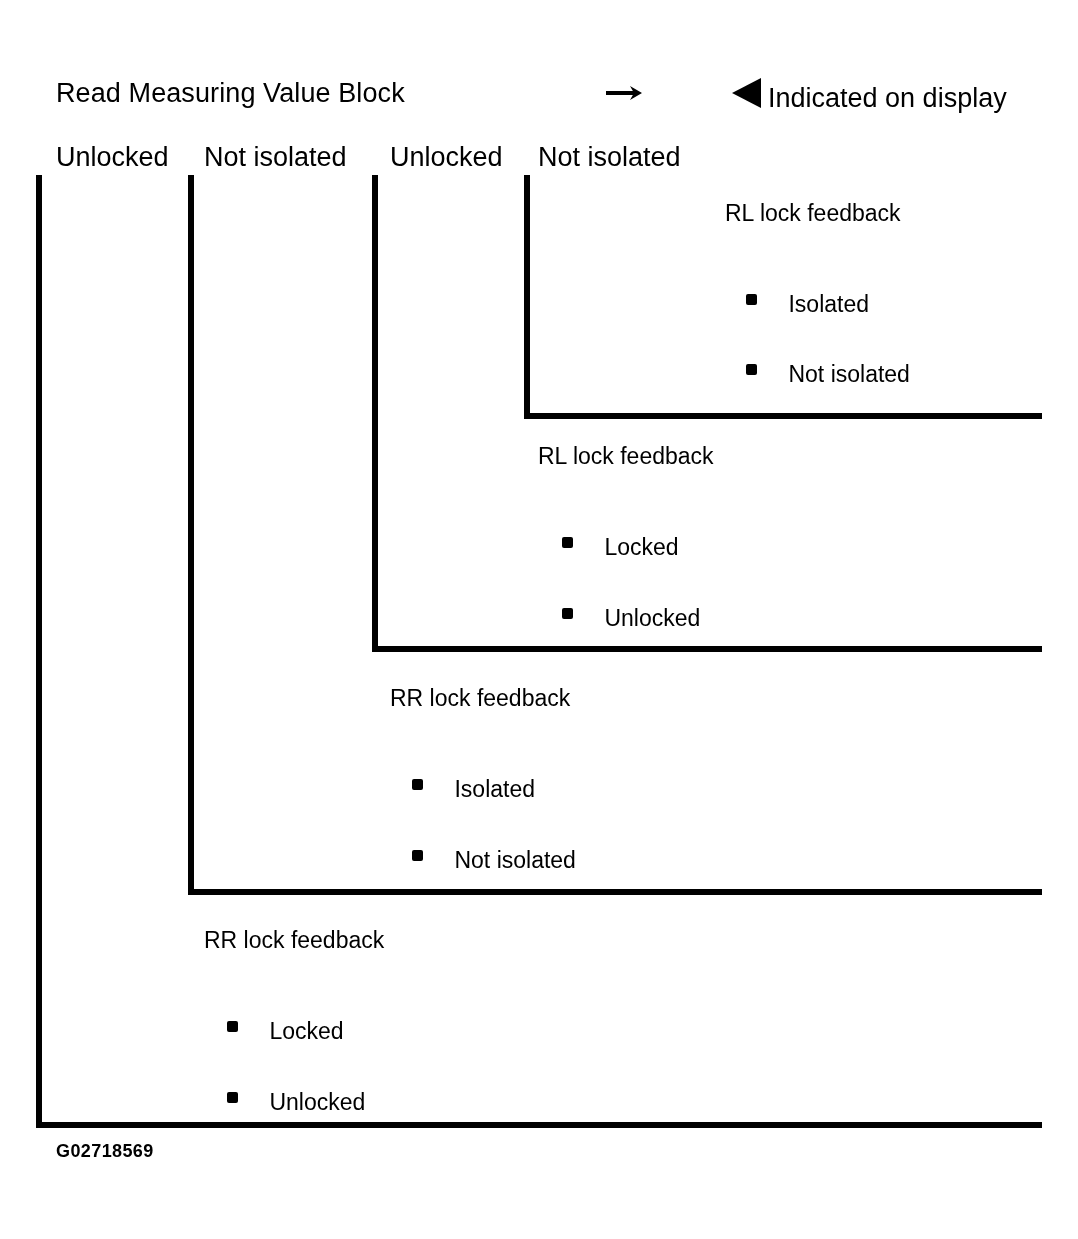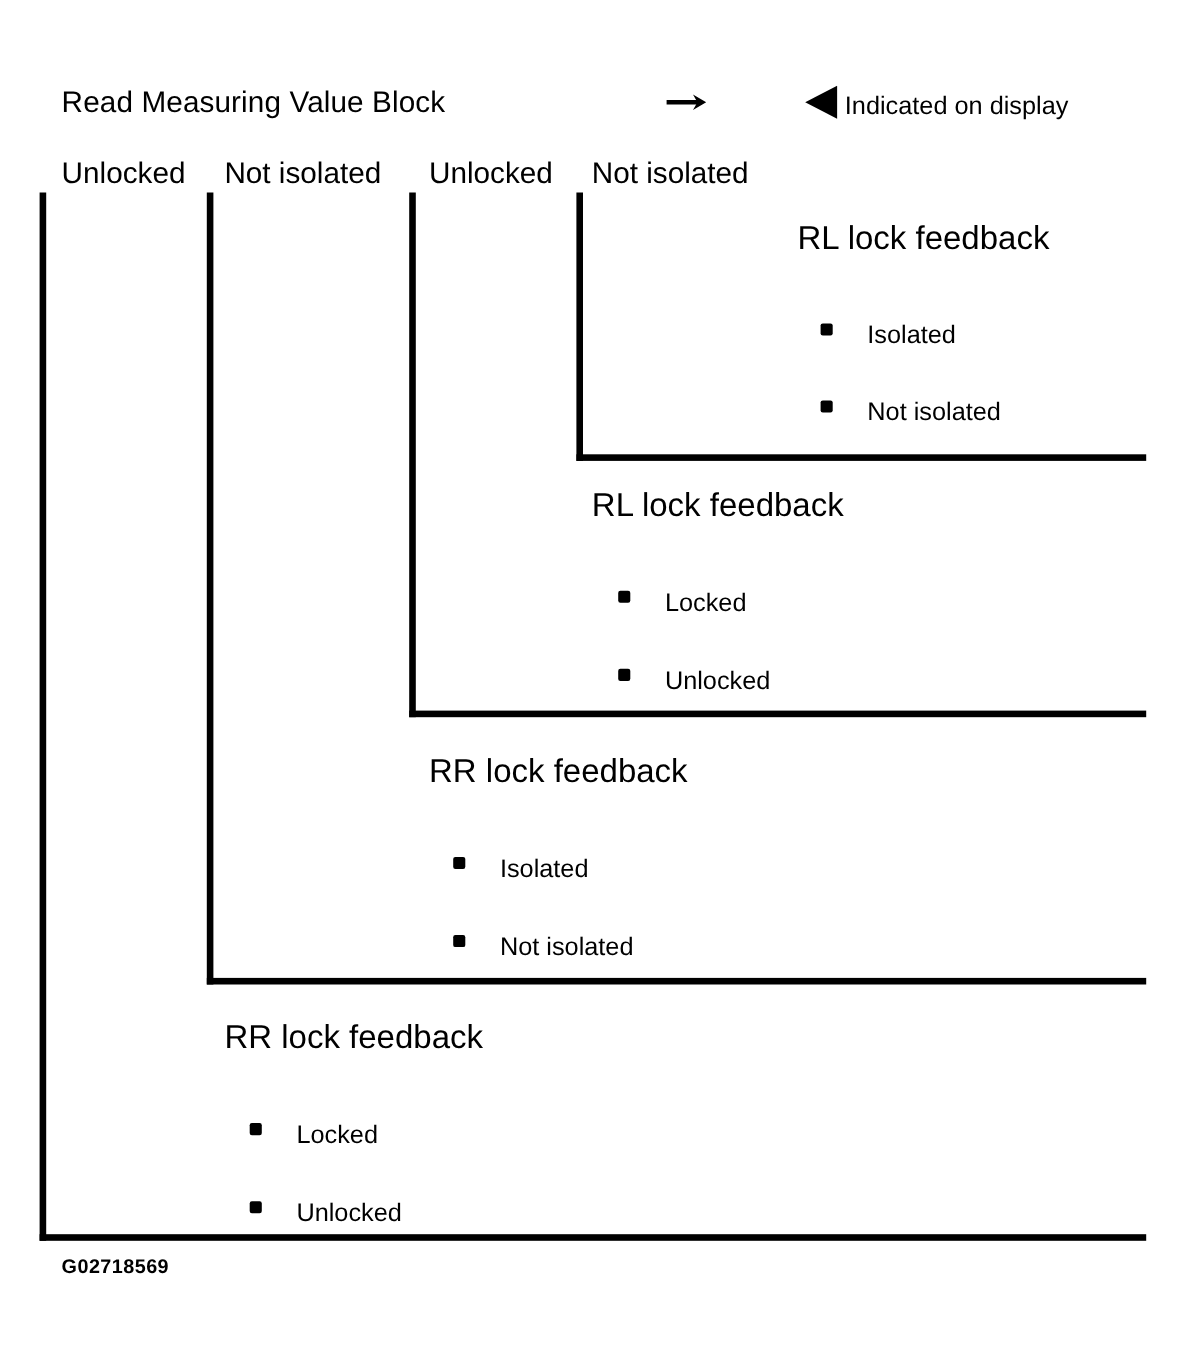--- a/index.html
+++ b/index.html
@@ -41,21 +41,21 @@
   }
   .hdr-tri {
     left: 730px;
     top: 76px;
     width: 34px;
     height: 34px;
   }
   .hdr-note {
     left: 768px;
     top: 85px;
-    font-size: 23px;
+    font-size: 27px;
   }
 
   
   .col-cap {
     top: 144px;
     font-size: 27px;
   }
 
   
   .vline {
@@ -64,21 +64,21 @@
     background: #000000;
   }
   .hline {
     position: absolute;
     height: 6px;
     background: #000000;
   }
 
   
   .blk-head {
-    font-size: 30px;
+    font-size: 23px;
   }
   .bullet-row {
     position: absolute;
     white-space: nowrap;
   }
   .bullet-dot {
     display: inline-block;
     width: 11px;
     height: 11px;
     background: #000000;

